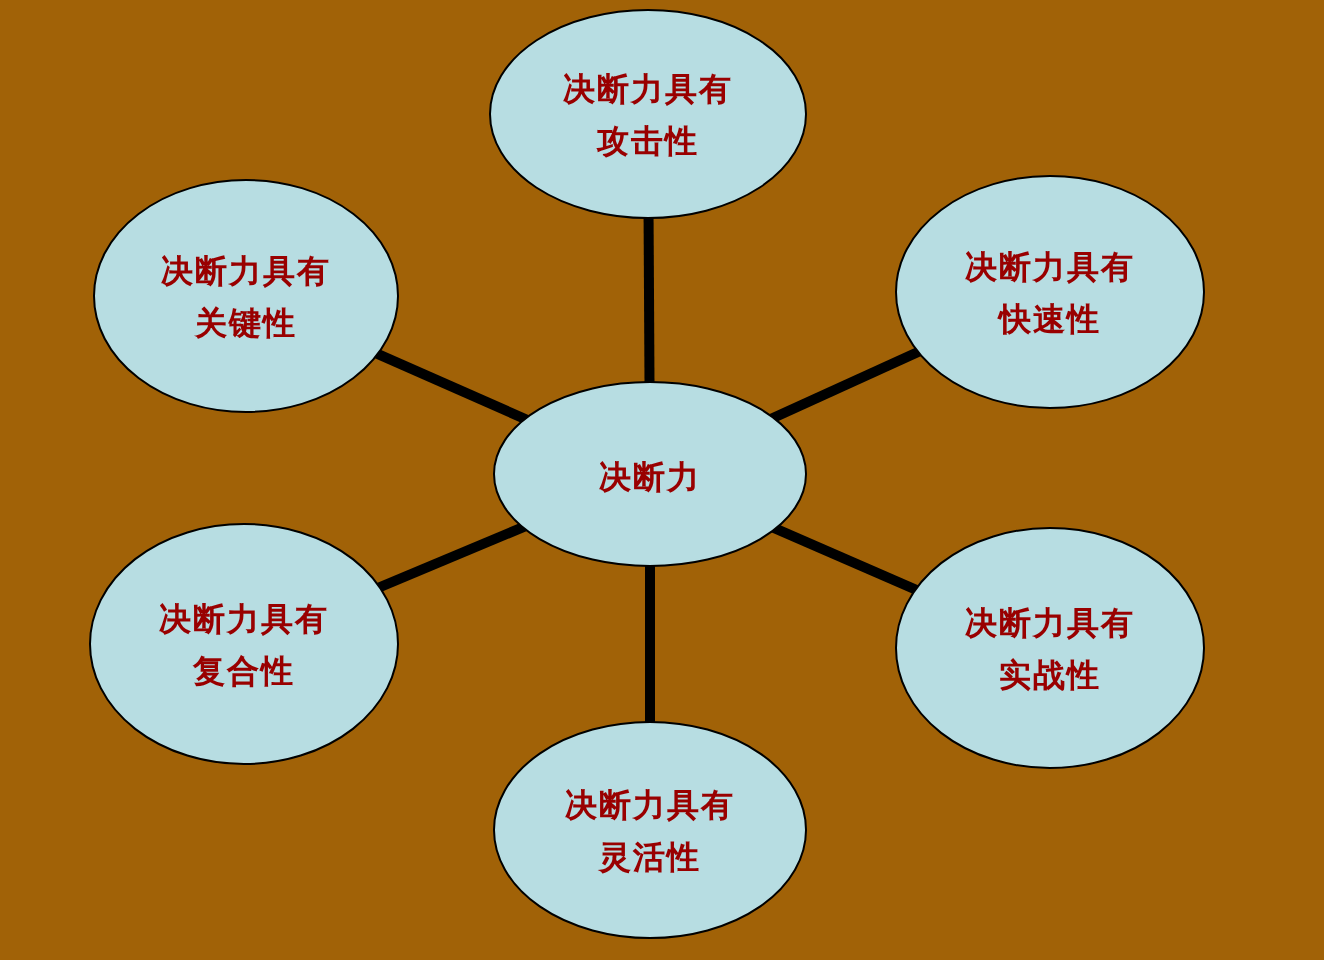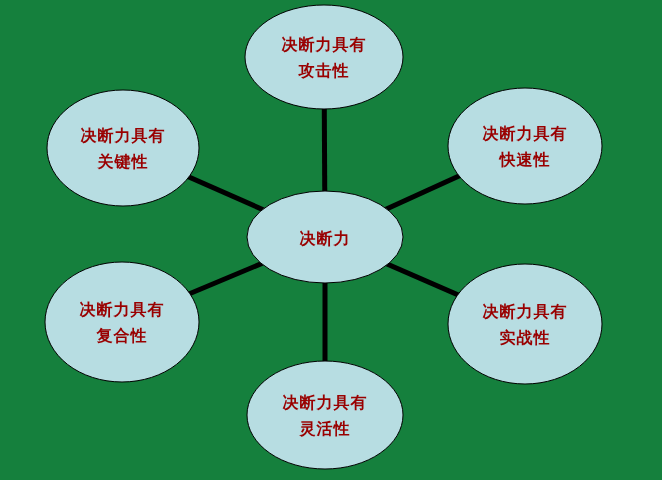--- a/index.html
+++ b/index.html
@@ -4,21 +4,21 @@
 <style>
   html, body {
     margin: 0;
     padding: 0;
     background: #ffffff;
   }
   .canvas {
     position: relative;
     width: 662px;
     height: 480px;
-    background: #15803d;
+    background: #a16207;
     overflow: hidden;
     font-family: "DejaVu Serif", serif;
   }
   svg { display: block; }
   .connector {
     stroke-width: 5;
     stroke-linecap: butt;
   }
   ellipse.node-shape {
     stroke: #000000;

